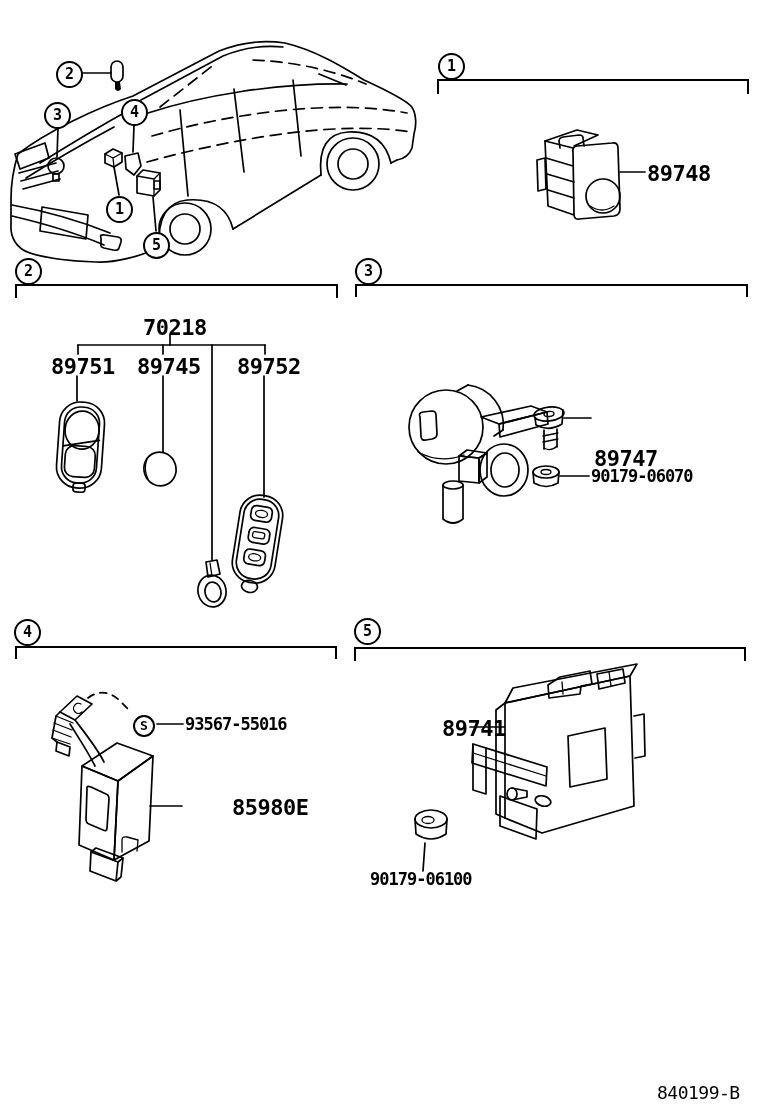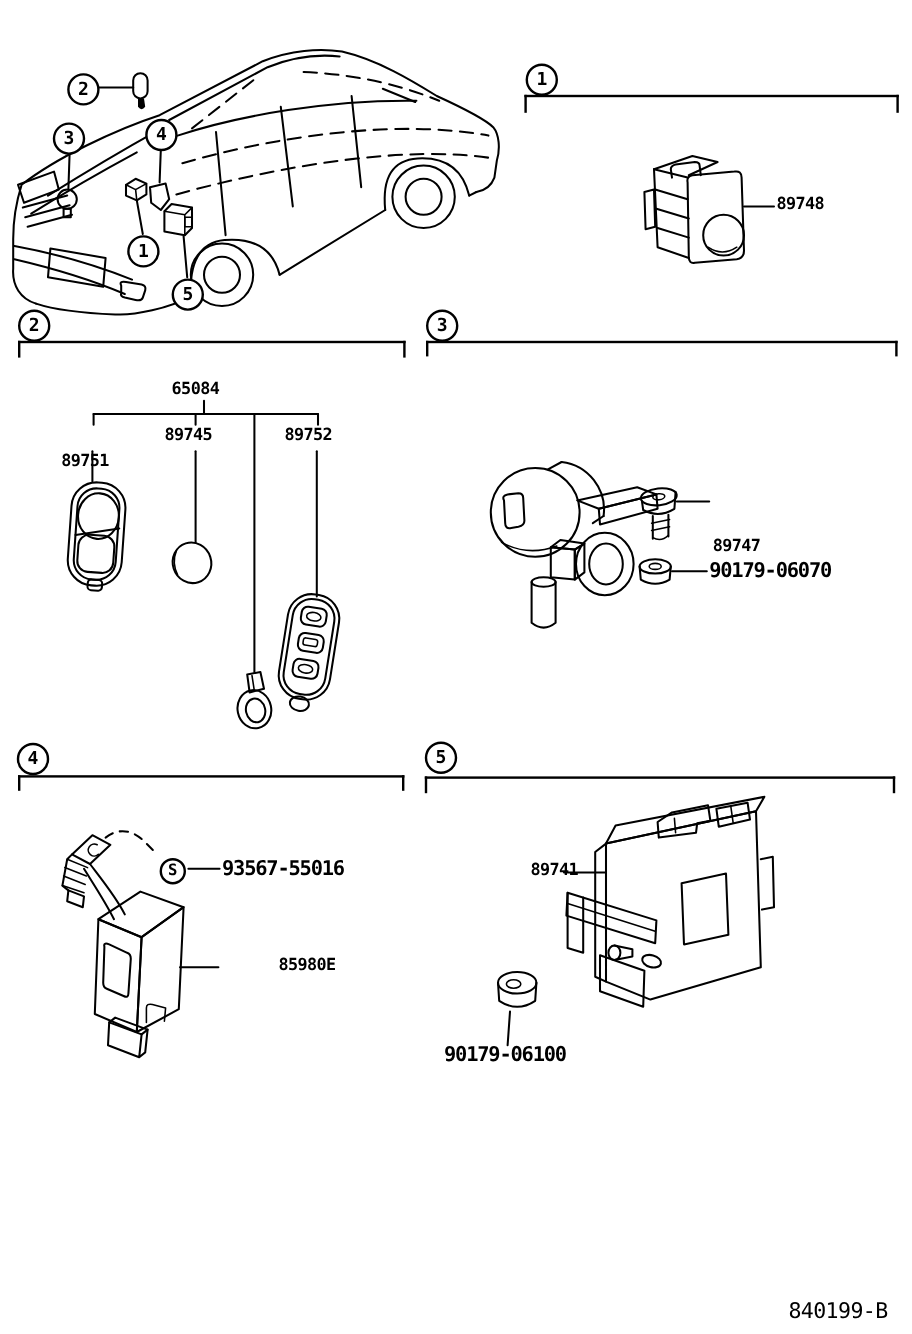--- a/index.html
+++ b/index.html
@@ -21,21 +21,21 @@
   .scircle {
     position:absolute; box-sizing:border-box; width:22px; height:22px;
     border:2px solid #000; border-radius:50%; background:#fff;
     font-weight:bold; font-size:13px; line-height:18px; text-align:center;
   }
   .bracket {
     position:absolute; box-sizing:border-box;
     border:2px solid #000; border-bottom:none; background:transparent;
   }
   .lbl {
-    position:absolute; font-weight:bold; font-size:14px; line-height:1;
+    position:absolute; font-weight:bold; font-size:22px; line-height:1;
     letter-spacing:-0.5px; white-space:nowrap;
   }
   .lbl.sm { font-size:17px; letter-spacing:-1px; }
   .figcode { position:absolute; font-weight:normal; font-size:18px; line-height:1; letter-spacing:-0.5px; }
 </style>
 </head>
 <body>
 
 <div id="canvas">
 
@@ -231,22 +231,22 @@
   <div class="callout" style="left:106px; top:196px;">1</div>
   <div class="callout" style="left:143px; top:232px;">5</div>
 
   <div class="callout" style="left:438px; top:53px;">1</div>
   <div class="callout" style="left:15px; top:258px;">2</div>
   <div class="callout" style="left:355px; top:258px;">3</div>
   <div class="callout" style="left:14px; top:619px;">4</div>
   <div class="callout" style="left:354px; top:618px;">5</div>
 
   <div class="lbl" style="left:647px; top:163px;">89748</div>
-  <div class="lbl" style="left:143px; top:317px;">65084</div>
-  <div class="lbl" style="left:51px; top:377px;">89751</div>
+  <div class="lbl" style="left:143px; top:317px;">70218</div>
+  <div class="lbl" style="left:51px; top:356px;">89751</div>
   <div class="lbl" style="left:137px; top:356px;">89745</div>
   <div class="lbl" style="left:237px; top:356px;">89752</div>
   <div class="lbl" style="left:594px; top:410px;margin-top:38px;">89747</div>
   <div class="lbl sm" style="left:591px; top:468px;text-align:center;">90179-06070</div>
   <div class="lbl sm" style="left:185px; top:716px;">93567-55016</div>
   <div class="lbl" style="left:184px; top:797px;margin-left:48px;">85980E</div>
   <div class="lbl" style="left:414px; top:718px;margin-left:28px;">89741</div>
   <div class="lbl sm" style="left:370px; top:871px;">90179-06100</div>
 
   <div class="scircle" style="left:133px; top:715px;">S</div>

